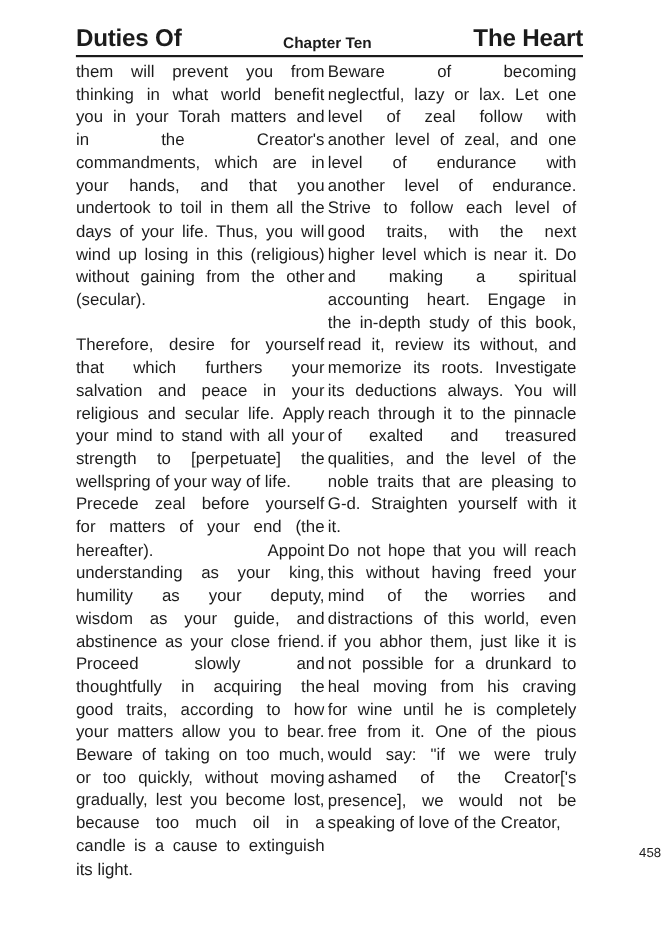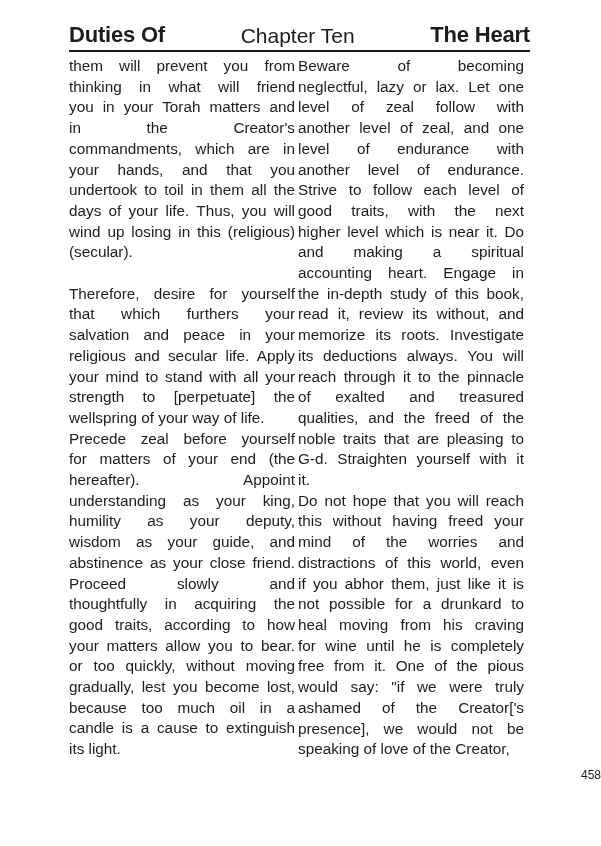--- a/index.html
+++ b/index.html
@@ -29,23 +29,23 @@
     padding-bottom: 4px;
     gap: 32px;
   }
   .header .title {
     font-size: 22px;
     line-height: 1.0;
     font-weight: 700;
     letter-spacing: -0.2px;
   }
   .header .chapter {
-    font-size: 21px;
+    font-size: 14px;
     line-height: 1.0;
-    font-weight: 400;
+    font-weight: 700;
   }
   .columns {
     display: flex;
     gap: 3px;
     margin-top: 4px;
   }
   .column {
     width: 226px;
     font-size: 15.3px;
     line-height: 20.7px;
@@ -81,28 +81,29 @@
 <div class="page">
   <div class="header">
     <span class="title">Duties Of</span>
     <span class="chapter">Chapter Ten</span>
     <span class="title">The Heart</span>
   </div>
   <div class="columns">
     <div class="column" id="left-col">
         <div class="para">
           <div class="line">them will prevent you from</div>
-          <div class="line">thinking in what will friend</div>
+          <div class="line">thinking in what world benefit</div>
           <div class="line">you in your Torah matters and</div>
           <div class="line">in the Creator's</div>
           <div class="line">commandments, which are in</div>
           <div class="line">your hands, and that you</div>
           <div class="line">undertook to toil in them all the</div>
           <div class="line">days of your life. Thus, you will</div>
           <div class="line">wind up losing in this (religious)</div>
+          <div class="line">without gaining from the other</div>
           <div class="line para-end">(secular).</div>
         </div>
         <div class="gap"></div>
         <div class="para">
           <div class="line">Therefore, desire for yourself</div>
           <div class="line">that which furthers your</div>
           <div class="line">salvation and peace in your</div>
           <div class="line">religious and secular life. Apply</div>
           <div class="line">your mind to stand with all your</div>
           <div class="line">strength to [perpetuate] the</div>
@@ -113,20 +114,21 @@
           <div class="line">for matters of your end (the</div>
           <div class="line">hereafter). Appoint</div>
           <div class="line">understanding as your king,</div>
           <div class="line">humility as your deputy,</div>
           <div class="line">wisdom as your guide, and</div>
           <div class="line">abstinence as your close friend.</div>
           <div class="line">Proceed slowly and</div>
           <div class="line">thoughtfully in acquiring the</div>
           <div class="line">good traits, according to how</div>
           <div class="line">your matters allow you to bear.</div>
+          <div class="line">Beware of taking on too much,</div>
           <div class="line">or too quickly, without moving</div>
           <div class="line">gradually, lest you become lost,</div>
           <div class="line">because too much oil in a</div>
           <div class="line">candle is a cause to extinguish</div>
           <div class="line para-end">its light.</div>
         </div>
       </div>
     <div class="column" id="right-col">
         <div class="para">
           <div class="line">Beware of becoming</div>
@@ -139,21 +141,21 @@
           <div class="line">good traits, with the next</div>
           <div class="line">higher level which is near it. Do</div>
           <div class="line">and making a spiritual</div>
           <div class="line">accounting heart. Engage in</div>
           <div class="line">the in-depth study of this book,</div>
           <div class="line">read it, review its without, and</div>
           <div class="line">memorize its roots. Investigate</div>
           <div class="line">its deductions always. You will</div>
           <div class="line">reach through it to the pinnacle</div>
           <div class="line">of exalted and treasured</div>
-          <div class="line">qualities, and the freed of the</div>
+          <div class="line">qualities, and the level of the</div>
           <div class="line">noble traits that are pleasing to</div>
           <div class="line">G-d. Straighten yourself with it</div>
           <div class="line para-end">it.</div>
         </div>
         <div class="para">
           <div class="line">Do not hope that you will reach</div>
           <div class="line">this without having freed your</div>
           <div class="line">mind of the worries and</div>
           <div class="line">distractions of this world, even</div>
           <div class="line">if you abhor them, just like it is</div>

